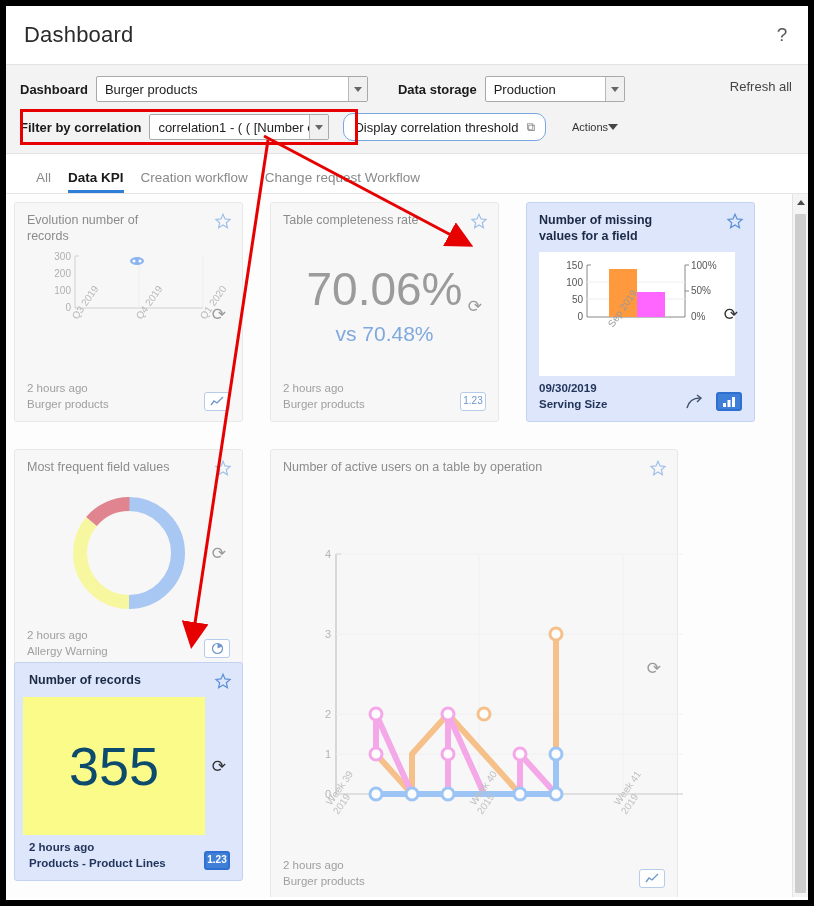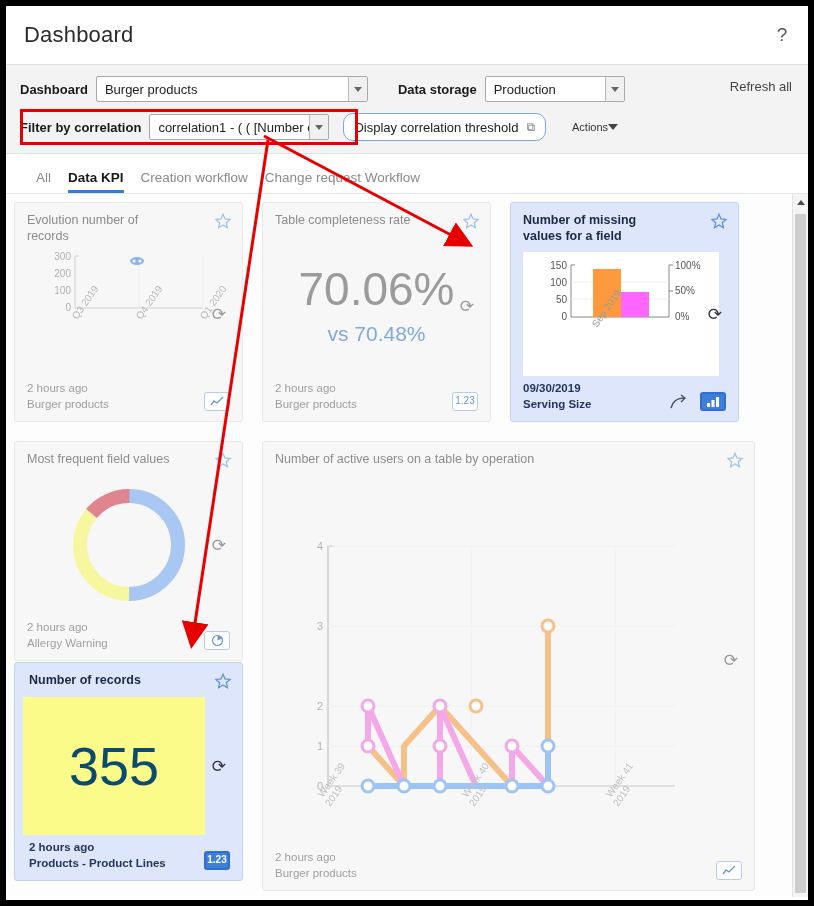--- a/index.html
+++ b/index.html
@@ -124,38 +124,38 @@
   .board {
     position: relative;
     background: #fdfdfd;
     height: calc(894px - 58px - 92px - 41px);
     padding: 8px 8px 0 8px;
     overflow: hidden;
   }
   .grid {
     position: relative;
     display: flex; flex-wrap: wrap;
-    gap: 19px;
+    gap: 27px;
     width: 768px;
   }
 
   .card {
     background: #f7f7f7;
     border: 1px solid #e8e8e8;
     border-radius: 3px;
     position: relative;
     display: flex; flex-direction: column;
     padding: 10px 12px 8px 12px;
   }
   .card.sel {
     background: #dde6fa;
     border: 1px solid #c3d2f1;
   }
   .card-sm { width: 229px; height: 220px; }
-  .card-lg { width: 493px; height: 450px; }
+  .card-lg { width: 408px; height: 450px; }
   .card-title {
     font-size: 12.5px; color: #8c8c8c; line-height: 1.25;
     padding-right: 28px; max-width: 180px;
   }
   .card.sel .card-title { color: #1c2a45; font-weight: 600; max-width: 160px; }
   .card-lg .card-title { max-width: 400px; }
   .star {
     position: absolute; right: 10px; top: 9px;
     width: 18px; height: 18px; cursor: pointer;
   }

